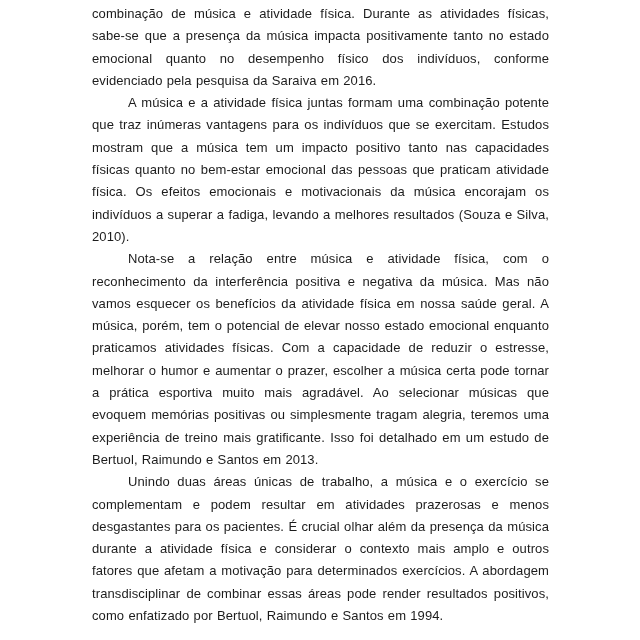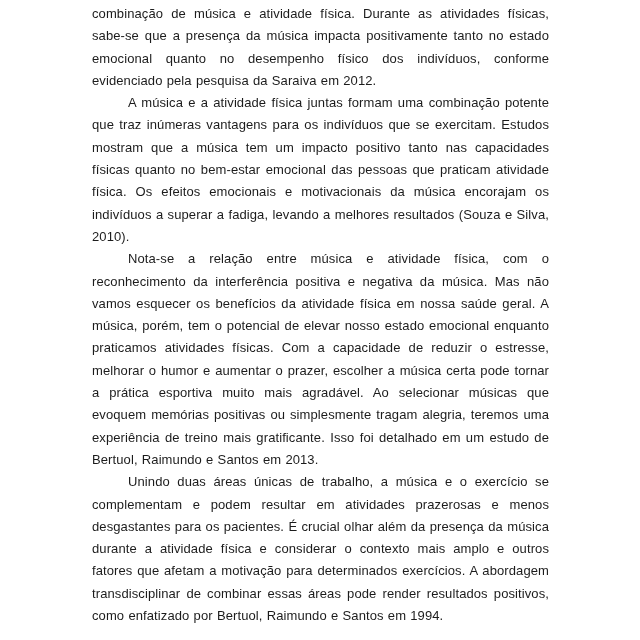--- a/index.html
+++ b/index.html
@@ -32,19 +32,19 @@
   }
   .body-text p.indented {
     text-indent: 36px;
   }
 </style>
 </head>
 <body>
 
 <div class="page">
   <div class="body-text">
-    <p>combinação de música e atividade física. Durante as atividades físicas, sabe-se que a presença da música impacta positivamente tanto no estado emocional quanto no desempenho físico dos indivíduos, conforme evidenciado pela pesquisa da Saraiva em 2012.</p>
+    <p>combinação de música e atividade física. Durante as atividades físicas, sabe-se que a presença da música impacta positivamente tanto no estado emocional quanto no desempenho físico dos indivíduos, conforme evidenciado pela pesquisa da Saraiva em 2016.</p>
     <p class="indented">A música e a atividade física juntas formam uma combinação potente que traz inúmeras vantagens para os indivíduos que se exercitam. Estudos mostram que a música tem um impacto positivo tanto nas capacidades físicas quanto no bem-estar emocional das pessoas que praticam atividade física. Os efeitos emocionais e motivacionais da música encorajam os indivíduos a superar a fadiga, levando a melhores resultados (Souza e Silva, 2010).</p>
     <p class="indented">Nota-se a relação entre música e atividade física, com o reconhecimento da interferência positiva e negativa da música. Mas não vamos esquecer os benefícios da atividade física em nossa saúde geral. A música, porém, tem o potencial de elevar nosso estado emocional enquanto praticamos atividades físicas. Com a capacidade de reduzir o estresse, melhorar o humor e aumentar o prazer, escolher a música certa pode tornar a prática esportiva muito mais agradável. Ao selecionar músicas que evoquem memórias positivas ou simplesmente tragam alegria, teremos uma experiência de treino mais gratificante. Isso foi detalhado em um estudo de Bertuol, Raimundo e Santos em 2013.</p>
     <p class="indented">Unindo duas áreas únicas de trabalho, a música e o exercício se complementam e podem resultar em atividades prazerosas e menos desgastantes para os pacientes. É crucial olhar além da presença da música durante a atividade física e considerar o contexto mais amplo e outros fatores que afetam a motivação para determinados exercícios. A abordagem transdisciplinar de combinar essas áreas pode render resultados positivos, como enfatizado por Bertuol, Raimundo e Santos em 1994.</p>
   </div>
 
 </div>
 
 </body></html>

